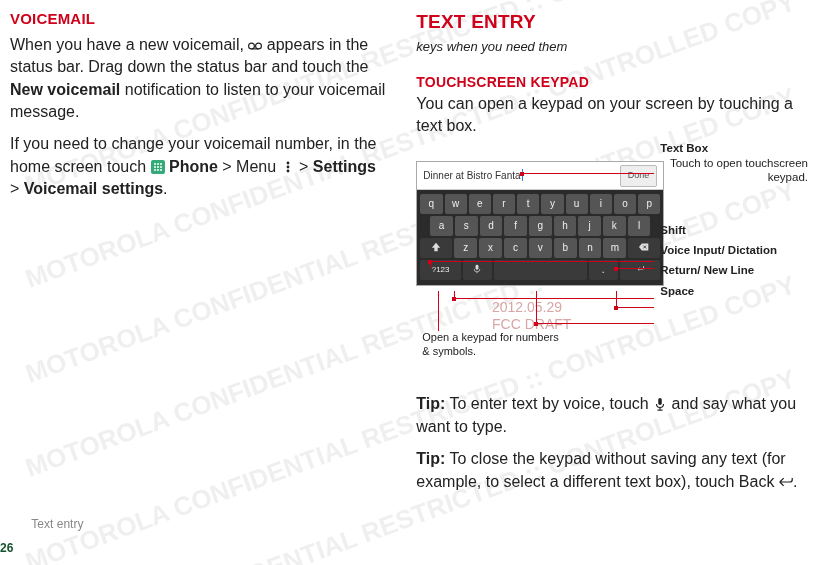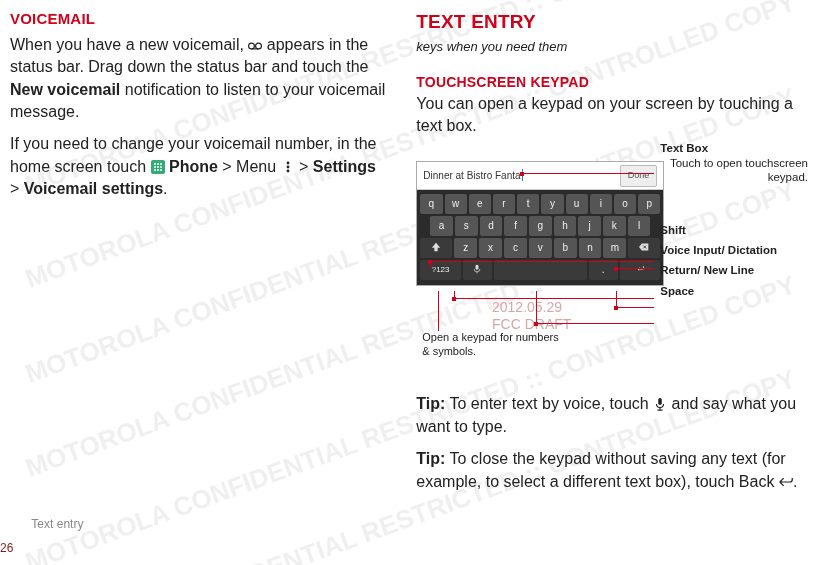--- a/index.html
+++ b/index.html
@@ -159,21 +159,21 @@
   
   .footer {
     position:absolute;
     left:0; bottom:8px;
     font-size:12px;
     color:#555;
     display:flex;
     align-items:center;
     gap:18px;
   }
-  .footer .pn { font-weight:normal; color:#7f1d1d;margin-top:48px; }
+  .footer .pn { font-weight:bold; color:#14532d;margin-top:48px; }
   .footer .sec { color:#888; }
   .draft-stamp {
     position:absolute;
     left:492px; top:299px;
     font-size:14px;
     color:#c97f7f;
     line-height:1.2;
     z-index:1;
     opacity:0.7;
   }

